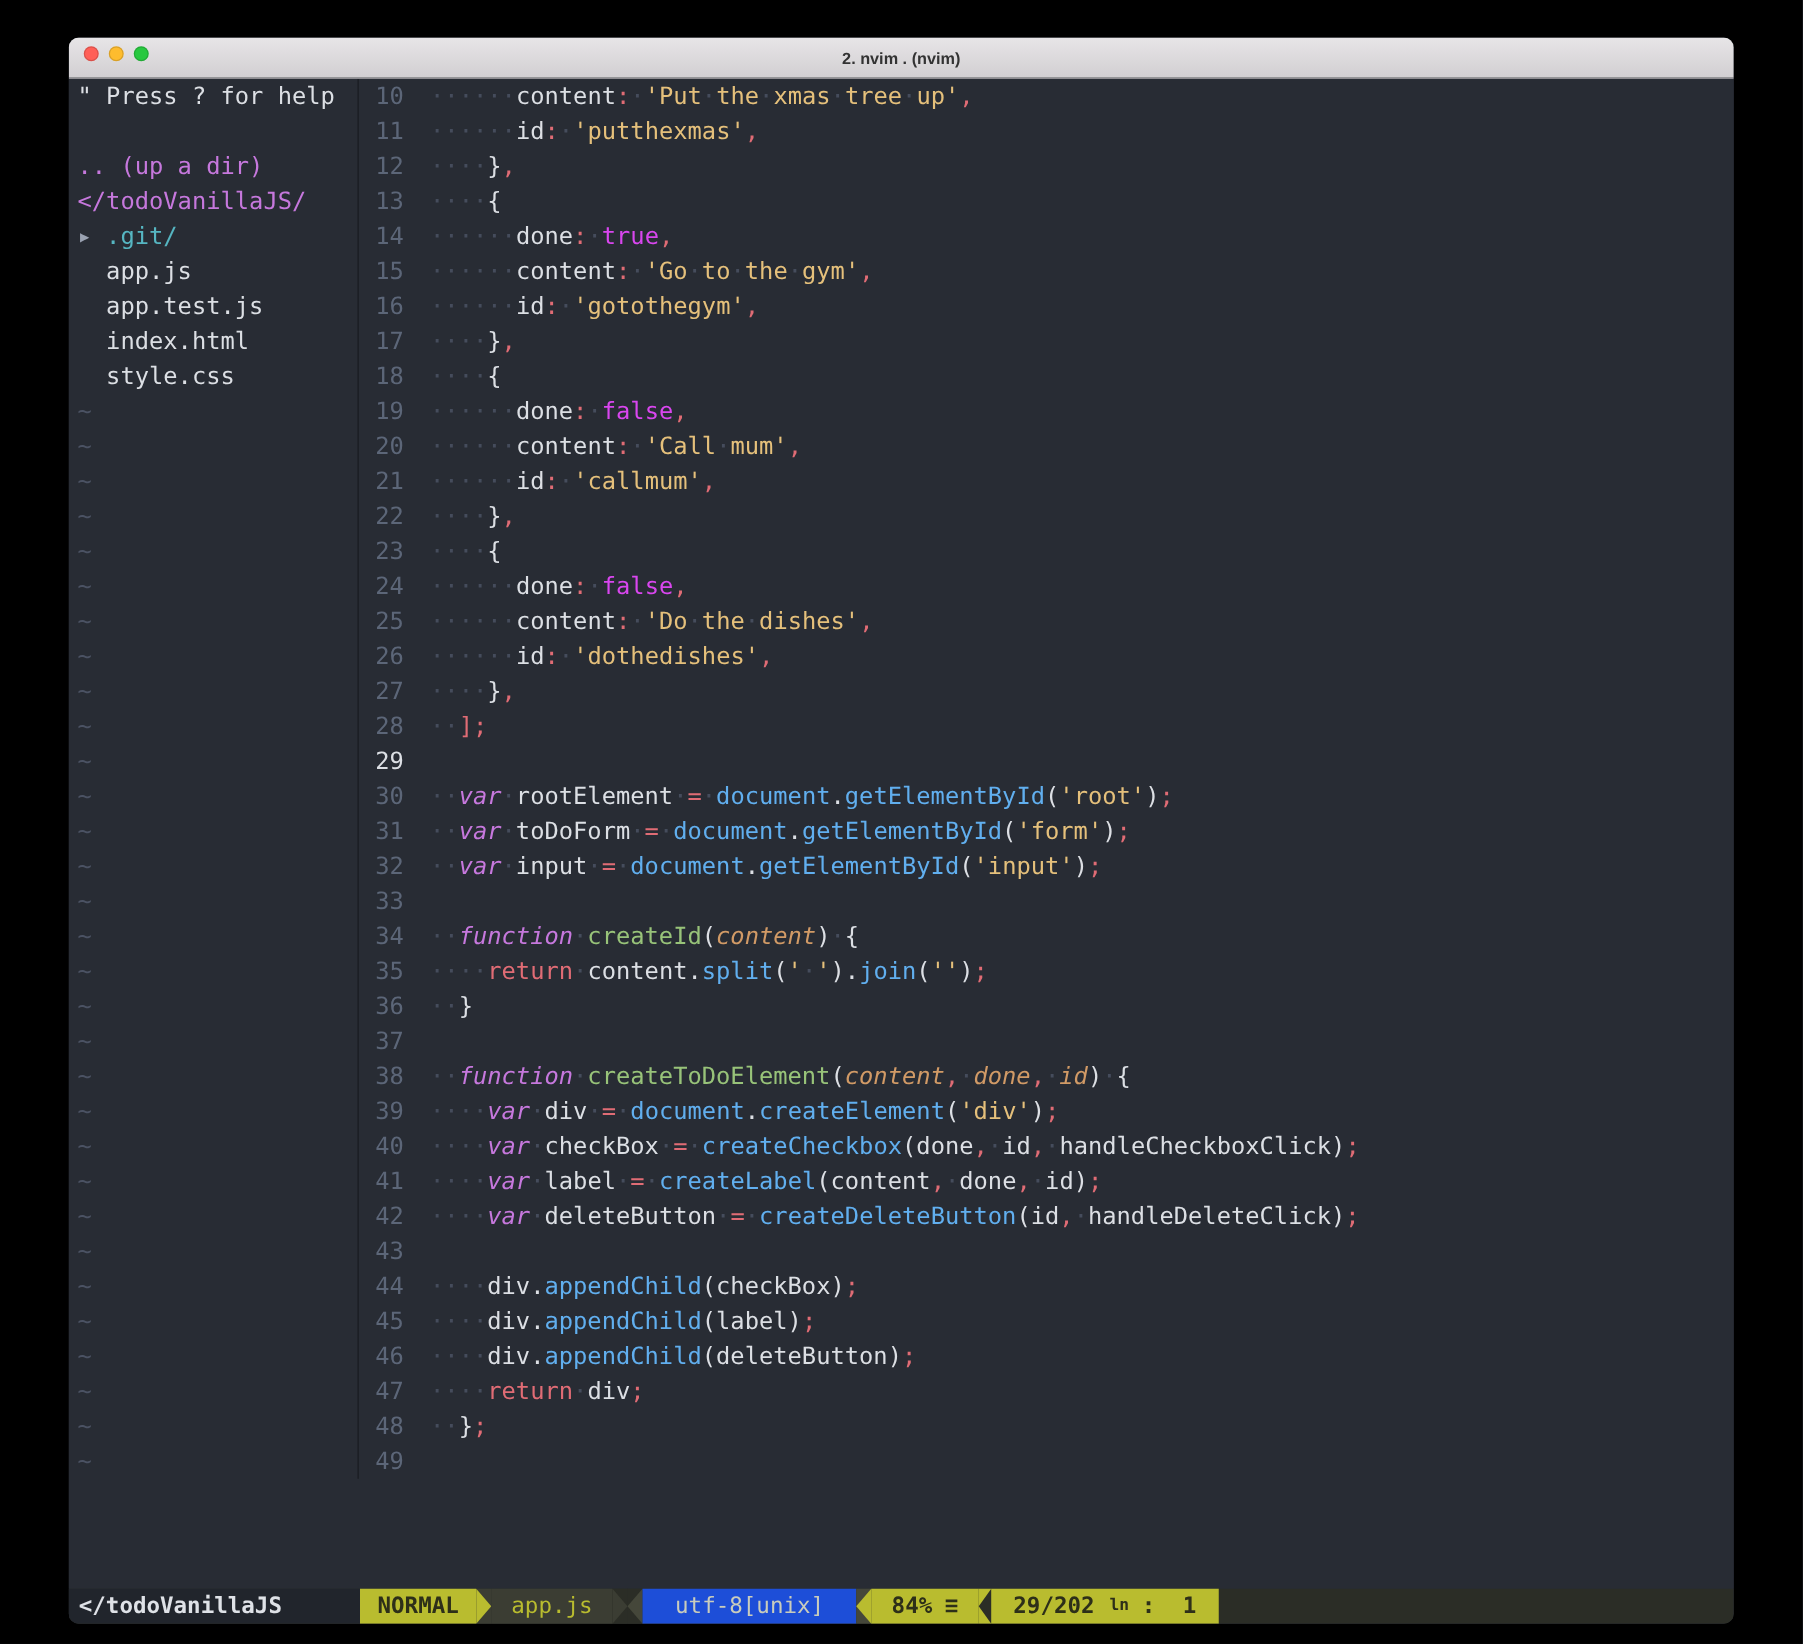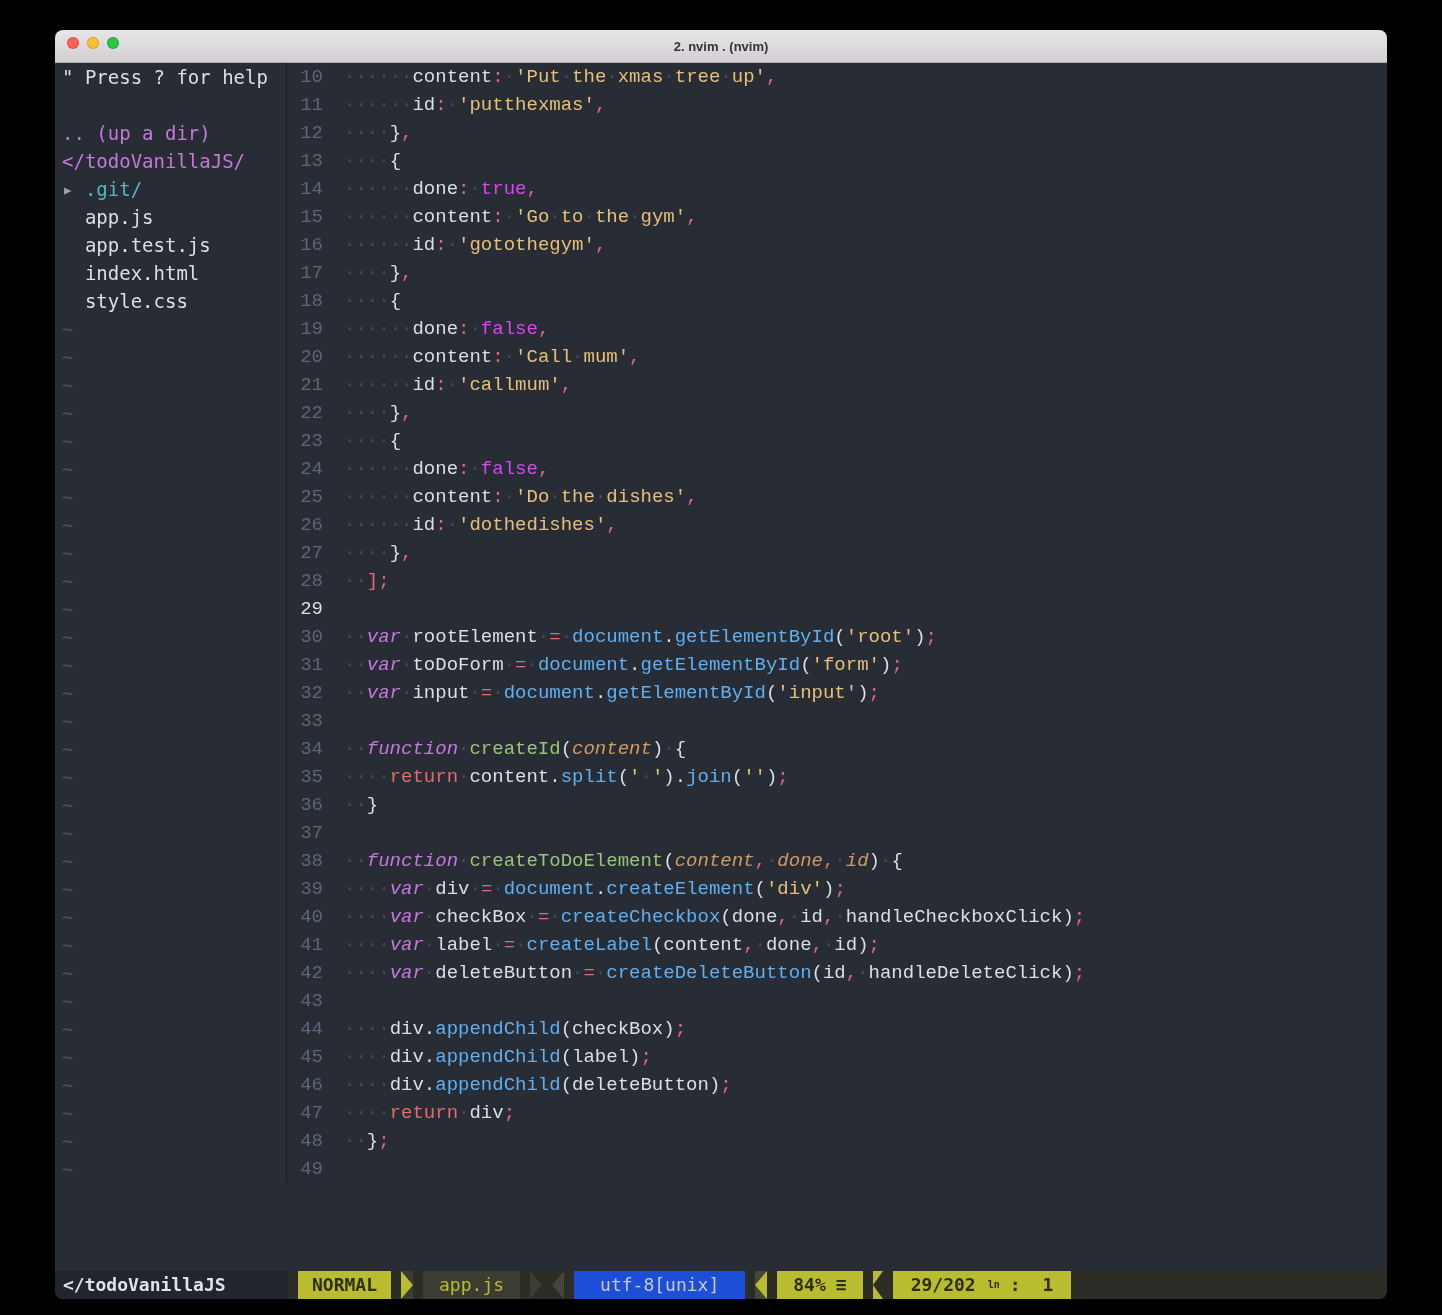--- a/index.html
+++ b/index.html
@@ -28,21 +28,21 @@
   .title { font-family:"Liberation Sans", sans-serif; font-size:13px; font-weight:600; color:#333; }
 
   
   .main { display:flex; background:#282c34; }
   .sidebar {
     width:232px; flex:0 0 232px; border-right:1px solid #181b20;
     font-size:19px; line-height:28px; padding-left:7px;
     white-space:pre; overflow:hidden; height:1120px;
   }
   .sb-row { height:28px; }
-  .editor { flex:1; height:1208px; overflow:hidden; font-size:19px; line-height:28px; white-space:pre;font-family:Liberation Mono, monospace; }
+  .editor { flex:1; height:1208px; overflow:hidden; font-size:19px; line-height:28px; white-space:pre; }
   .code-row { height:28px; }
   .lnum { display:inline-block; width:36px; text-align:right; margin-right:21px; color:#5c6678; }
   .lnum.cur { color:#dcdfe4; }
 
   
   .c-plain { color:#dcdfe4; }
   .c-p     { color:#e06c75; }
   .c-str   { color:#e5c07b; }
   .c-kw    { color:#c678dd; font-style:italic; }
   .c-bool  { color:#d946ef; }
@@ -54,33 +54,33 @@
 
   
   .c-sb-comment { color:#dcdfe4; }
   .c-sb-special { color:#c678dd; }
   .c-sb-arrow   { color:#9aa2b1; }
   .c-sb-dir     { color:#56b6c2; }
   .c-sb-file    { color:#dcdfe4; }
   .c-tilde      { color:#4b5263; }
 
   
-  .statusline { display:flex; height:28px; font-size:18px; line-height:28px; background:#2b2d26;gap:10px; }
+  .statusline { display:flex; height:28px; font-size:18px; line-height:28px; background:#2b2d26; }
   .sl-tree {
     width:233px; flex:0 0 233px; background:#21252c; color:#dfe2e7;
     font-weight:bold; padding-left:8px; white-space:pre; overflow:hidden;
   }
   .sl-mode { background:#b9bc2f; color:#2d2f19; font-weight:bold; padding:0 14px; }
   .sl-file { background:#3b3d33; color:#b9bc2f; padding:0 16px; }
   .sl-mid  { flex:1; background:#2b2d26; display:flex; justify-content:flex-end; }
   .sl-mid span { color:#b9bc2f; padding-right:16px; }
   .sl-enc  { background:#1d4ed8; color:#c9ccbc; padding:0 26px;text-align:center; }
   .sl-pct  { background:#b9bc2f; color:#2d2f19; font-weight:bold; padding:0 16px; display:flex; gap:10px; align-items:center; }
   .sl-pos  { background:#b9bc2f; color:#2d2f19; font-weight:bold; padding:0 18px; display:flex; align-items:center; flex:0 0 auto; }
-  .sl-pos .ln-glyph { font-size:10px; margin:0 10px 0 12px; font-weight:bold; }
+  .sl-pos .ln-glyph { font-size:13px; margin:0 10px 0 12px; font-weight:bold; }
   .sl-pos .colnum { margin-left:22px; }
 
   .tri { width:0; height:0; border-top:14px solid transparent; border-bottom:14px solid transparent; flex:0 0 auto; }
   .tri-mode  { border-left:12px solid #b9bc2f; background:#3b3d33; }
   .tri-file  { border-left:12px solid #3b3d33; background:#2b2d26; }
   .tri-enc   { border-right:12px solid #45473a; background:#2b2d26; }
   .tri-pct   { border-right:12px solid #b9bc2f; background:#45473a; }
   .tri-notch { border-right:10px solid #2b2d26; background:#b9bc2f; }
 </style>
 </head>

